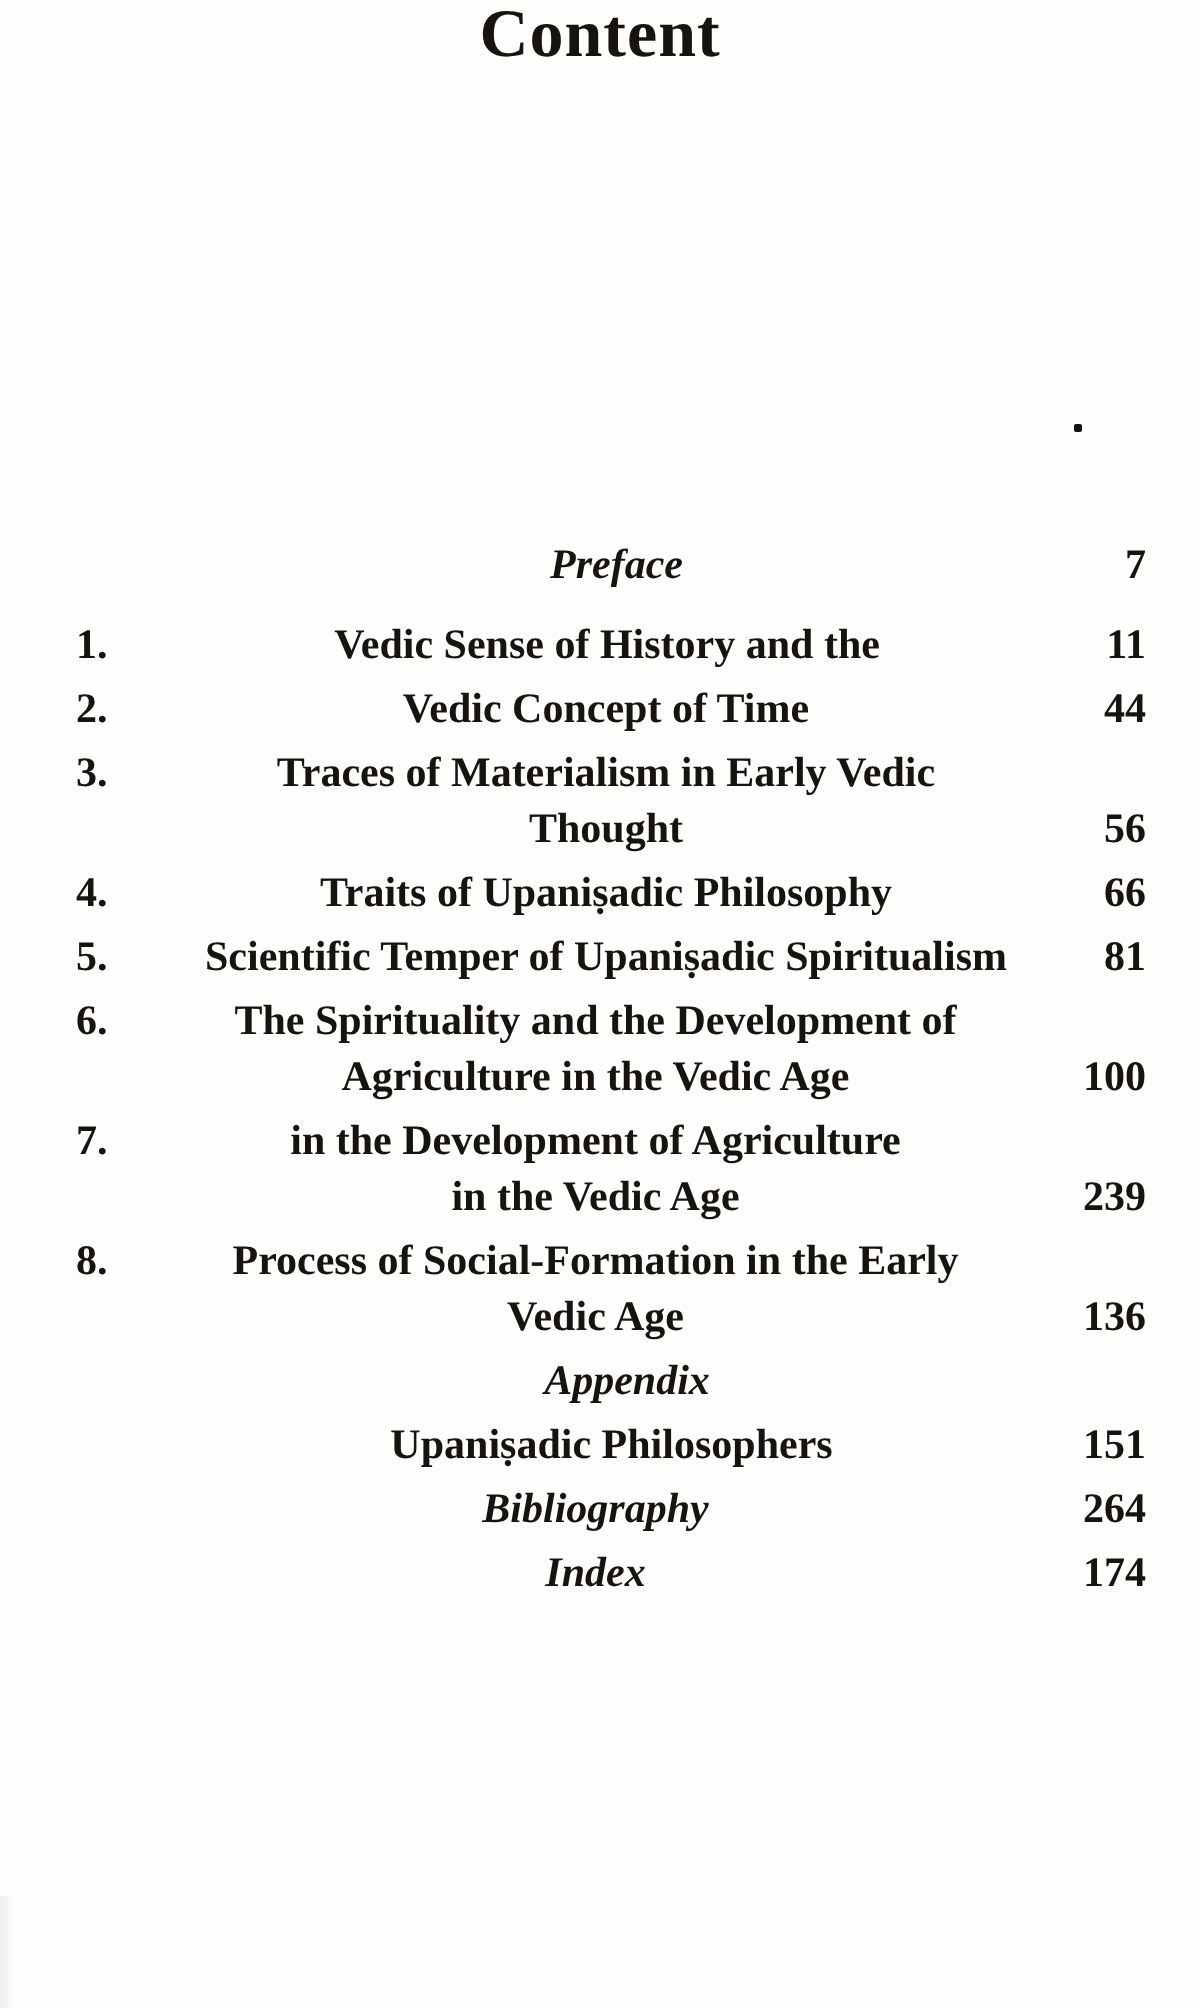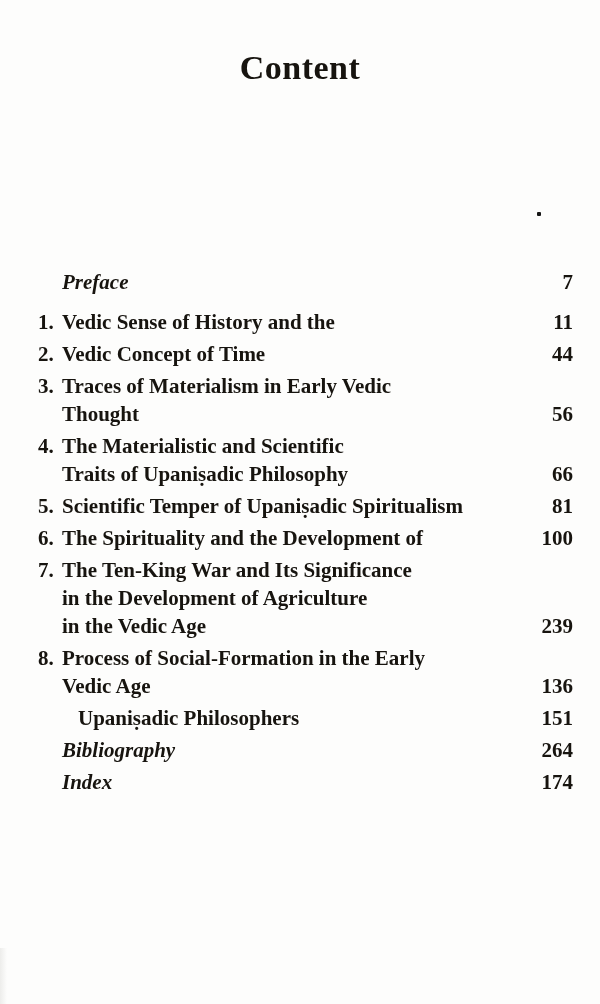--- a/index.html
+++ b/index.html
@@ -12,21 +12,20 @@
     position: relative;
     overflow: hidden;
     background: #fdfdfc;
     color: #17140f;
     font-family: "Liberation Serif", "DejaVu Serif", serif;
     font-weight: 700;
     -webkit-font-smoothing: antialiased;
   }
   .page-title {
     margin: 0;
-    padding-top: 50px;
     text-align: center;
     font-size: 34px;
     line-height: 36px;
     font-weight: 700;
     letter-spacing: 0.5px;
   }
   .toc {
     position: absolute;
     top: 268px;
     left: 38px;
@@ -42,20 +41,21 @@
     margin-bottom: 12px;
   }
   .num {
     width: 24px;
     flex: none;
     align-self: flex-start;
   }
   .lines {
     flex: 1 1 auto;
     min-width: 0;
+    text-align: center;
   }
   .line {
     display: block;
   }
   .pg {
     flex: none;
     align-self: flex-end;
     margin-left: 8px;
     text-align: right;
   }
@@ -121,61 +121,67 @@
     <span class="lines">
       <span class="line">Traces of Materialism in Early Vedic</span>
       <span class="line">Thought</span>
     </span>
     <span class="pg">56</span>
   </div>
 
   <div class="row">
     <span class="num">4.</span>
     <span class="lines">
-      <span class="line">The Materialistic and Scientific</span>
       <span class="line">Traits of Upaniṣadic Philosophy</span>
     </span>
     <span class="pg">66</span>
   </div>
 
   <div class="row">
     <span class="num">5.</span>
     <span class="lines">
       <span class="line">Scientific Temper of Upaniṣadic Spiritualism</span>
     </span>
     <span class="pg">81</span>
   </div>
 
   <div class="row">
     <span class="num">6.</span>
     <span class="lines">
       <span class="line">The Spirituality and the Development of</span>
+      <span class="line">Agriculture in the Vedic Age</span>
     </span>
     <span class="pg">100</span>
   </div>
 
   <div class="row">
     <span class="num">7.</span>
     <span class="lines">
-      <span class="line">The Ten-King War and Its Significance</span>
       <span class="line">in the Development of Agriculture</span>
       <span class="line">in the Vedic Age</span>
     </span>
     <span class="pg">239</span>
   </div>
 
   <div class="row">
     <span class="num">8.</span>
     <span class="lines">
       <span class="line">Process of Social-Formation in the Early</span>
       <span class="line">Vedic Age</span>
     </span>
     <span class="pg">136</span>
   </div>
 
+  <div class="row italic">
+    <span class="num"></span>
+    <span class="lines">
+      <span class="line">Appendix</span>
+    </span>
+    <span class="pg"></span>
+  </div>
 
   <div class="row sub">
     <span class="num"></span>
     <span class="lines">
       <span class="line">Upaniṣadic Philosophers</span>
     </span>
     <span class="pg">151</span>
   </div>
 
   <div class="row italic">

